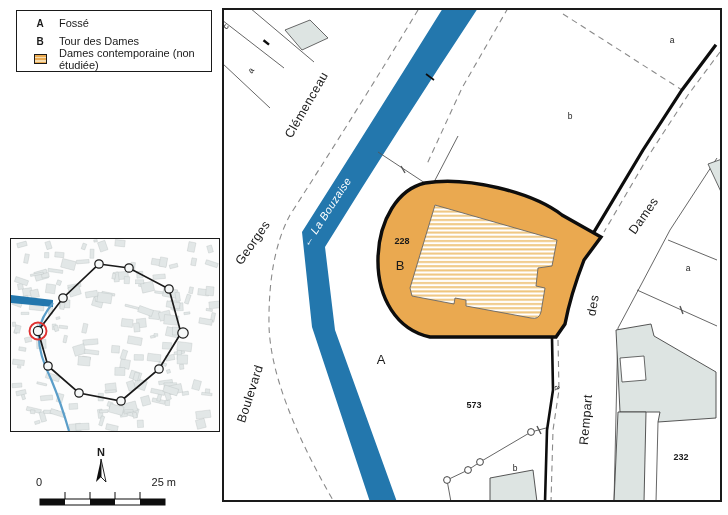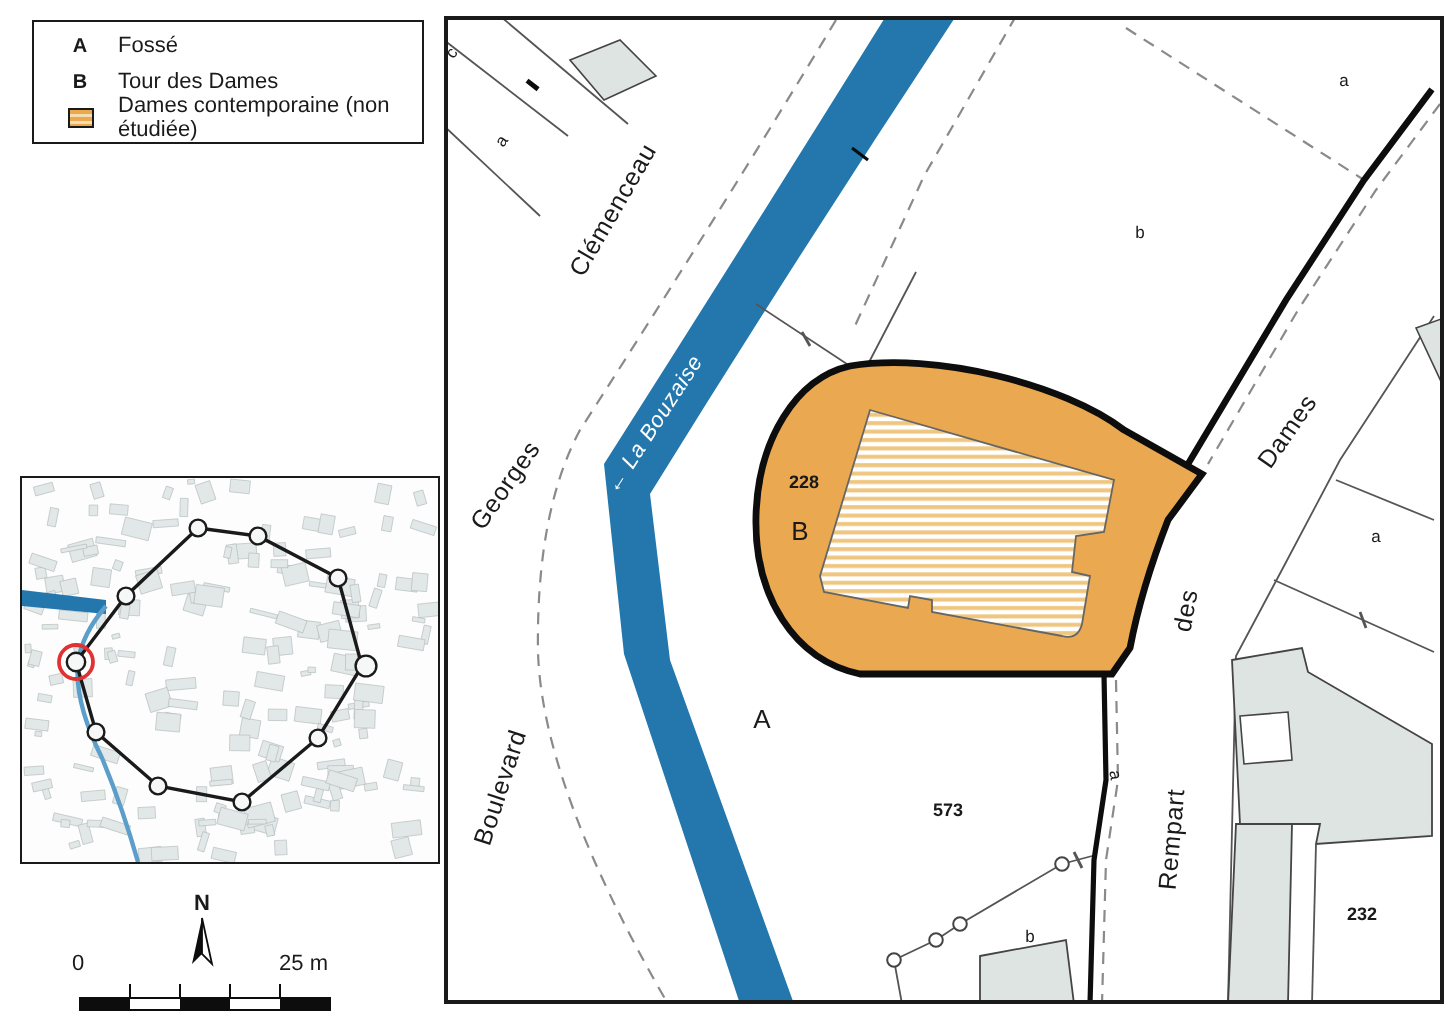--- a/index.html
+++ b/index.html
@@ -18,21 +18,21 @@
   .lg-line{width:22px;height:3.4px;background:#0d0d0d;border-radius:2px;}
   
   #inset{position:absolute;left:10px;top:238px;width:208px;height:192px;
          border:1.4px solid #1a1a1a;background:#fdfdfd;box-sizing:content-box;}
   
   #north{position:absolute;left:86px;top:446px;width:30px;height:40px;text-align:center;}
   #north .n-label{font-size:11px;font-weight:bold;}
   #scalebar{position:absolute;left:36px;top:476px;width:140px;height:30px;}
   .sb-num{position:absolute;top:0;font-size:11px;}
   #sb-0{left:0;}
-  #sb-25{right:12px;}
+  #sb-25{right:0;}
   
   #mainmap{position:absolute;left:222px;top:8px;width:500px;height:494px;}
   svg text{font-family:"Liberation Sans",sans-serif;fill:#1a1a1a;}
   .street{font-size:12.5px;letter-spacing:0.4px;}
   .zone{font-size:13px;}
   .pnum{font-size:9px;font-weight:bold;}
   .plet{font-size:8.5px;}
   .riverlab{font-size:11px;font-style:italic;fill:#ffffff;letter-spacing:0.4px;}
 </style>
 </head>

